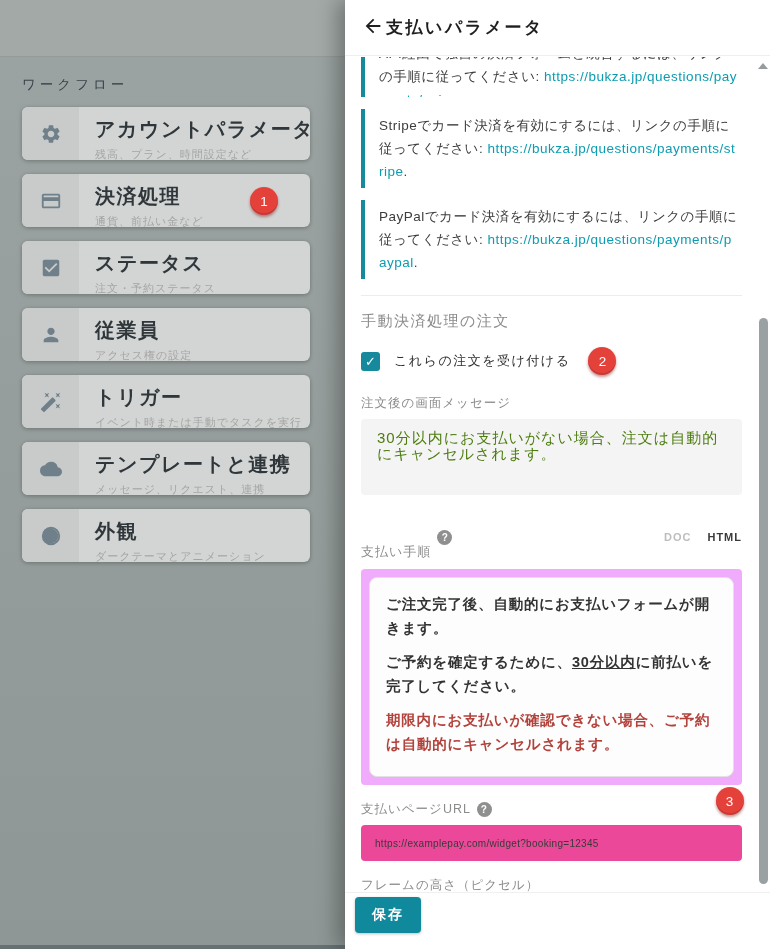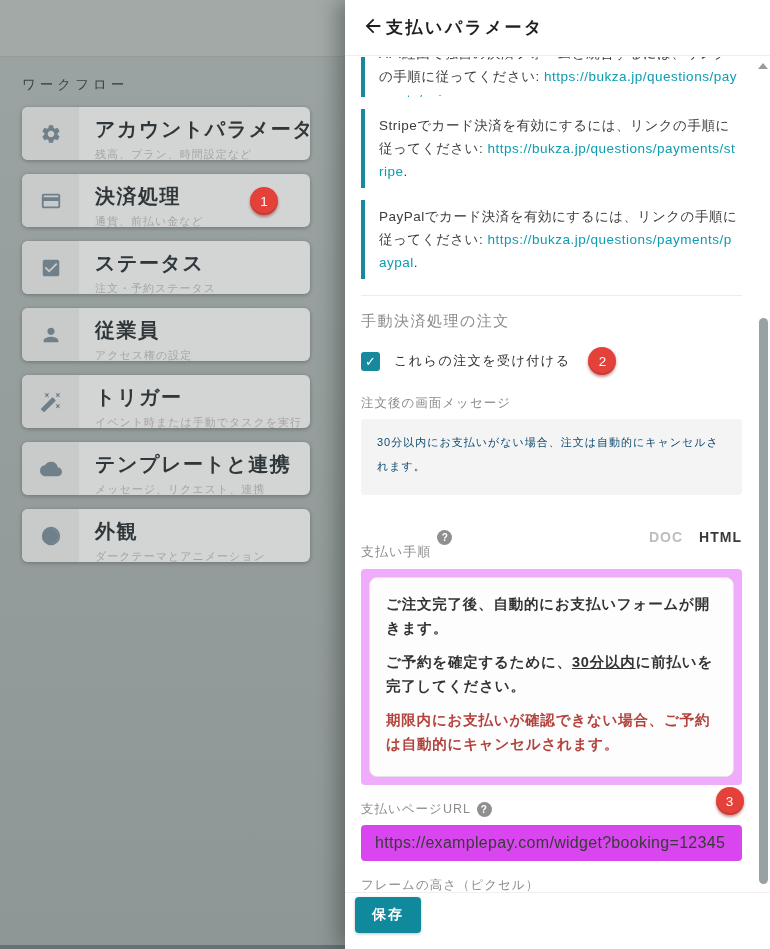--- a/index.html
+++ b/index.html
@@ -42,27 +42,27 @@
   .section-label { font-size:15px; color:#8b8b8b; letter-spacing:1.5px; margin:0 0 16px; }
 
   .check-row { display:flex; align-items:center; gap:14px; margin:0 0 20px; }
   .checkbox { width:19px; height:19px; flex:none; border-radius:3px; background:#17899c; color:#fff; font-size:13px; display:flex; align-items:center; justify-content:center; cursor:pointer; }
   .check-label { font-size:13px; color:#2f2f2f; letter-spacing:1.5px; }
   .check-row .badge { margin-left:4px; }
 
   .field-label { font-size:12.5px; color:#8b8b8b; letter-spacing:1px; margin:16px 0 7px; display:flex; align-items:center; gap:6px; position:relative; }
   .help { width:15px; height:15px; flex:none; border-radius:50%; background:#8f8f8f; color:#fff; font-size:10px; font-weight:700; display:inline-flex; align-items:center; justify-content:center; cursor:pointer; }
 
-  .textarea { background:#f4f4f4; border-radius:4px; padding:11px 16px; font-size:11px; line-height:24px; color:#0c4a6e; letter-spacing:1px; min-height:76px; cursor:text; }
-  .tinput { background:#d946ef; border:none; border-radius:4px; width:100%; height:36px; padding:0 14px; font:inherit; font-size:16px; color:#3a3a3a; letter-spacing:.3px; }
+  .textarea { background:#f4f4f4; border-radius:4px; padding:11px 16px; font-size:15px; line-height:16px; color:#4d7c0f; letter-spacing:1px; min-height:76px; cursor:text; }
+  .tinput { background:#ec4899; border:none; border-radius:4px; width:100%; height:36px; padding:0 14px; font:inherit; font-size:10px; color:#3a3a3a; letter-spacing:.3px; }
   .tinput::placeholder { color:#9e9e9e; }
 
   .instr-head { display:flex; align-items:center; gap:6px; margin:18px 0 8px; }
   .instr-head .lab { font-size:13px; color:#8b8b8b; letter-spacing:1px;margin-top:30px; }
-  .instr-tabs { margin-left:auto; display:flex; gap:16px; font-size:14px; font-weight:700; letter-spacing:1px; }
+  .instr-tabs { margin-left:auto; display:flex; gap:16px; font-size:11px; font-weight:700; letter-spacing:1px; }
   .tab-doc { color:#bdbdbd; cursor:pointer; }
   .tab-html { color:#3a3a3a; cursor:pointer; }
 
   .instr-outer { background:#f0abfc; border-radius:4px; padding:8px; }
   .instr-inner { background:#fdfdfd; border:1px solid #e2e2e2; border-radius:8px; padding:4px 16px 10px; }
   .instr-inner p { font-size:14.5px; font-weight:700; line-height:24px; color:#333; margin:10px 0; letter-spacing:.8px; }
   .instr-inner p.red { color:#b2423b; }
   .u { text-decoration:underline; }
 
   .badge-3 { position:absolute; right:-2px; top:-14px; }

